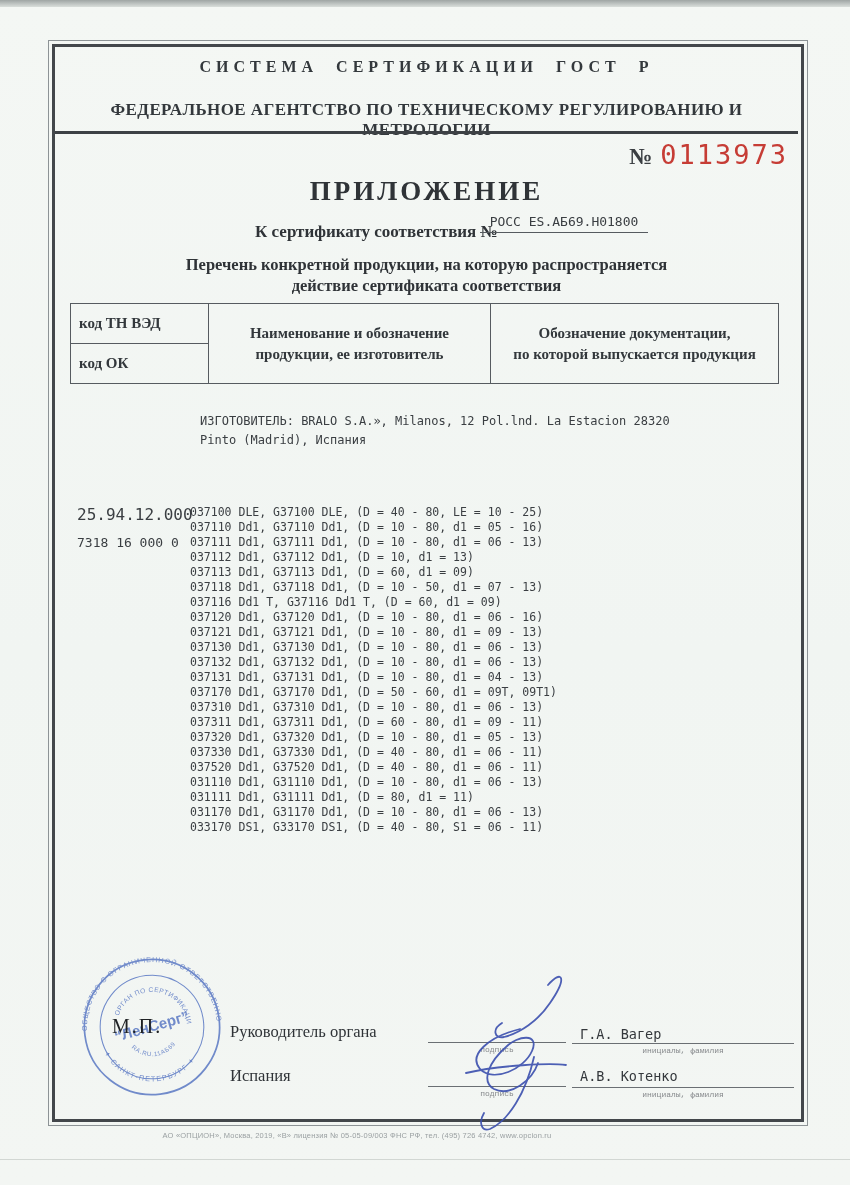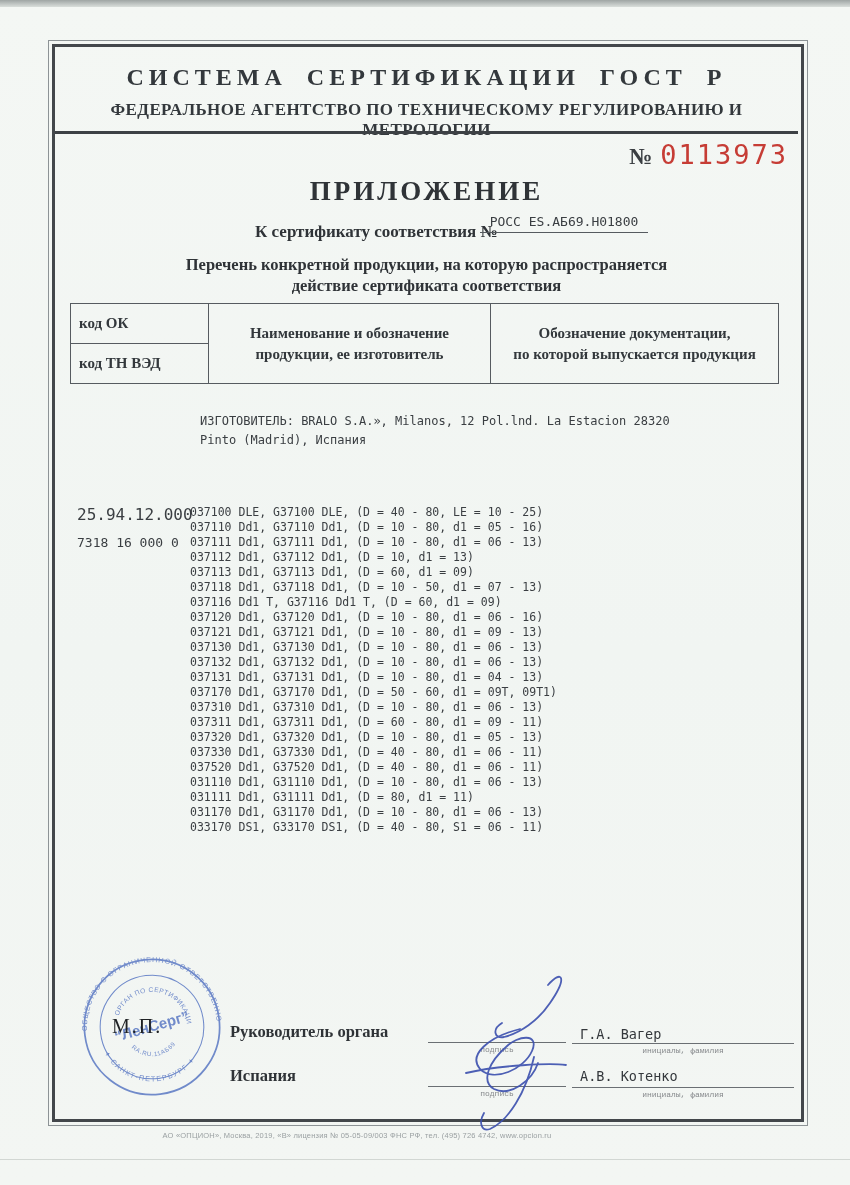--- a/index.html
+++ b/index.html
@@ -8,21 +8,21 @@
         font-family:"Liberation Serif", serif;color:#2e3236;}
   .abs{position:absolute;}
   
   #scan-top{left:0;top:0;width:850px;height:7px;background:linear-gradient(180deg,#9fa5a4,#d9dedb);}
   #scan-bottom{left:0;top:1159px;width:850px;height:1px;background:#d2d7d3;}
   
   #frame{left:52px;top:44px;width:746px;height:1072px;border:3px solid #43474b;
          outline:1px solid #8d9396;outline-offset:3px;}
   #header-rule{left:55px;top:131px;width:743px;height:3px;background:#3d4145;}
   .center-line{left:52px;width:749px;text-align:center;}
-  #system-title{top:64px;font-size:24px;font-weight:700;letter-spacing:5px;word-spacing:9px;color:#33383c;}
+  #system-title{top:58px;font-size:16px;font-weight:700;letter-spacing:5px;word-spacing:9px;color:#33383c;}
   #agency-title{top:100px;font-size:17px;font-weight:700;letter-spacing:0.4px;color:#33383c;}
   #form-number{left:52px;top:139px;width:736px;text-align:right;}
   #form-number .prefix{font-size:23px;font-weight:700;color:#3a3e42;margin-right:8px;}
   #form-number .value{font-family:"DejaVu Sans Mono", monospace;font-size:27px;letter-spacing:2px;}
   #appendix-title{top:176px;font-size:27px;font-weight:700;letter-spacing:3px;color:#2f3337;}
   #cert-label{left:255px;top:222px;font-size:17px;font-weight:600;color:#2f3337;}
   #cert-number-line{left:480px;top:212px;width:168px;border-bottom:1.5px solid #565b5f;text-align:center;}
   #cert-number-line span{font-family:"DejaVu Sans Mono", monospace;font-size:13px;color:#3a3e42;display:inline-block;padding-bottom:3px;}
   #scope-line1{top:255px;font-size:16.5px;font-weight:700;color:#2f3337;}
   #scope-line2{top:276px;font-size:16.5px;font-weight:700;color:#2f3337;}
@@ -37,21 +37,21 @@
   
   .typed{font-family:"DejaVu Sans Mono", monospace;color:#3a3e42;}
   #manufacturer{left:200px;top:412px;font-size:12px;line-height:19px;}
   #code-ok{left:77px;top:505px;font-size:16px;}
   #code-tnved{left:77px;top:535px;font-size:13px;}
   #product-list{left:190px;top:505px;font-size:11.5px;line-height:15px;white-space:pre;}
   
   #stamp{left:73px;top:948px;width:158px;height:158px;transform:rotate(-7deg);opacity:.85;}
   #mp-label{left:112px;top:1015px;font-size:20px;letter-spacing:2px;color:#1e2124;z-index:3;}
   
-  .role{font-size:16.5px;font-weight:700;color:#2f3337;}
+  .role{font-size:16.5px;font-weight:400;color:#2f3337;}
   #role-head{left:230px;top:1022px;}
   #role-expert{left:230px;top:1066px;}
   .sig-line{border-bottom:1px solid #6a6f73;height:0;}
   #sig-line-1{left:428px;top:1042px;width:138px;}
   #sig-line-2{left:428px;top:1086px;width:138px;}
   .caption{font-size:8px;color:#86898c;text-align:center;font-family:Liberation Mono, monospace;}
   #sig-cap-1{left:428px;top:1045px;width:138px;}
   #sig-cap-2{left:428px;top:1089px;width:138px;}
   .sig-name{font-family:"DejaVu Sans Mono", monospace;font-size:13.5px;color:#34383c;}
   #name-head{left:580px;top:1026px;}
@@ -88,22 +88,22 @@
   <div id="cert-label" class="abs">К сертификату соответствия №</div>
   <div id="cert-number-line" class="abs">
     <span class="typed">РОСС ES.АБ69.Н01800</span>
   </div>
 
   <div id="scope-line1" class="abs center-line">Перечень конкретной продукции,  на которую распространяется</div>
   <div id="scope-line2" class="abs center-line">действие сертификата соответствия</div>
 
   <div id="spec-table" class="abs">
     <div class="cell" id="col-codes">
+      <div class="half">код ТН ВЭД</div>
       <div class="half">код ОК</div>
-      <div class="half">код ТН ВЭД</div>
     </div>
     <div class="cell colcenter">
       <div>Наименование и обозначение</div>
       <div>продукции, ее изготовитель</div>
     </div>
     <div class="cell colcenter">
       <div>Обозначение документации,</div>
       <div>по которой выпускается продукция</div>
     </div>
   </div>

